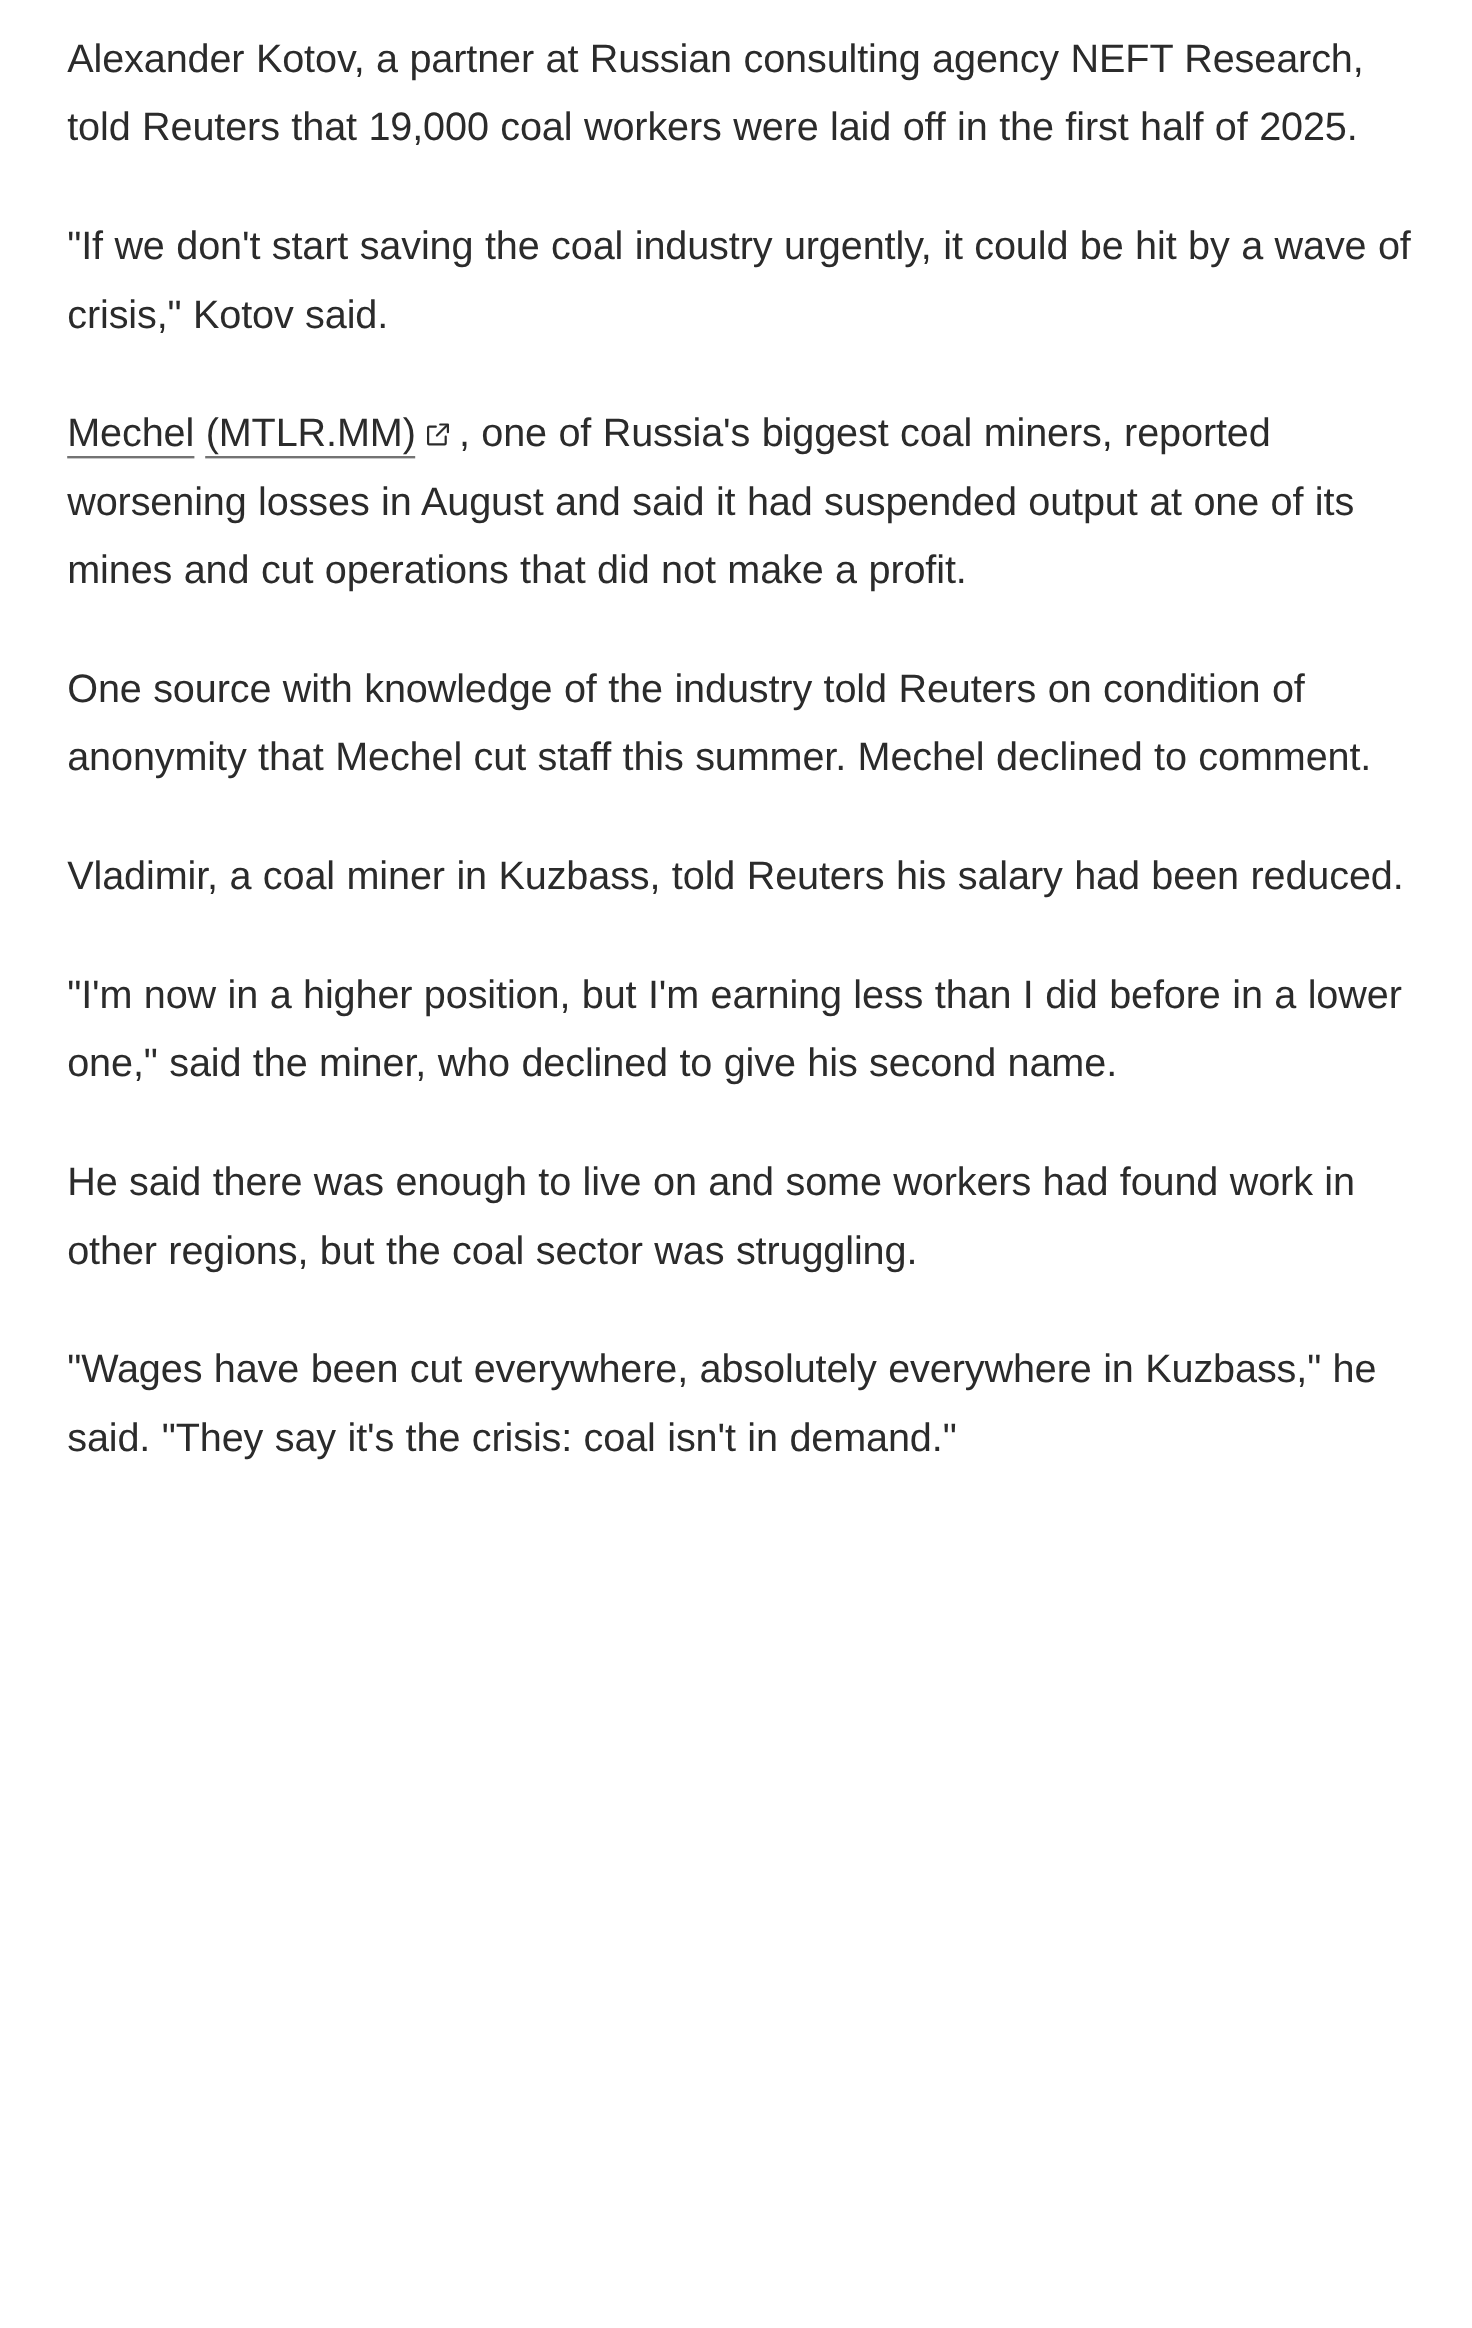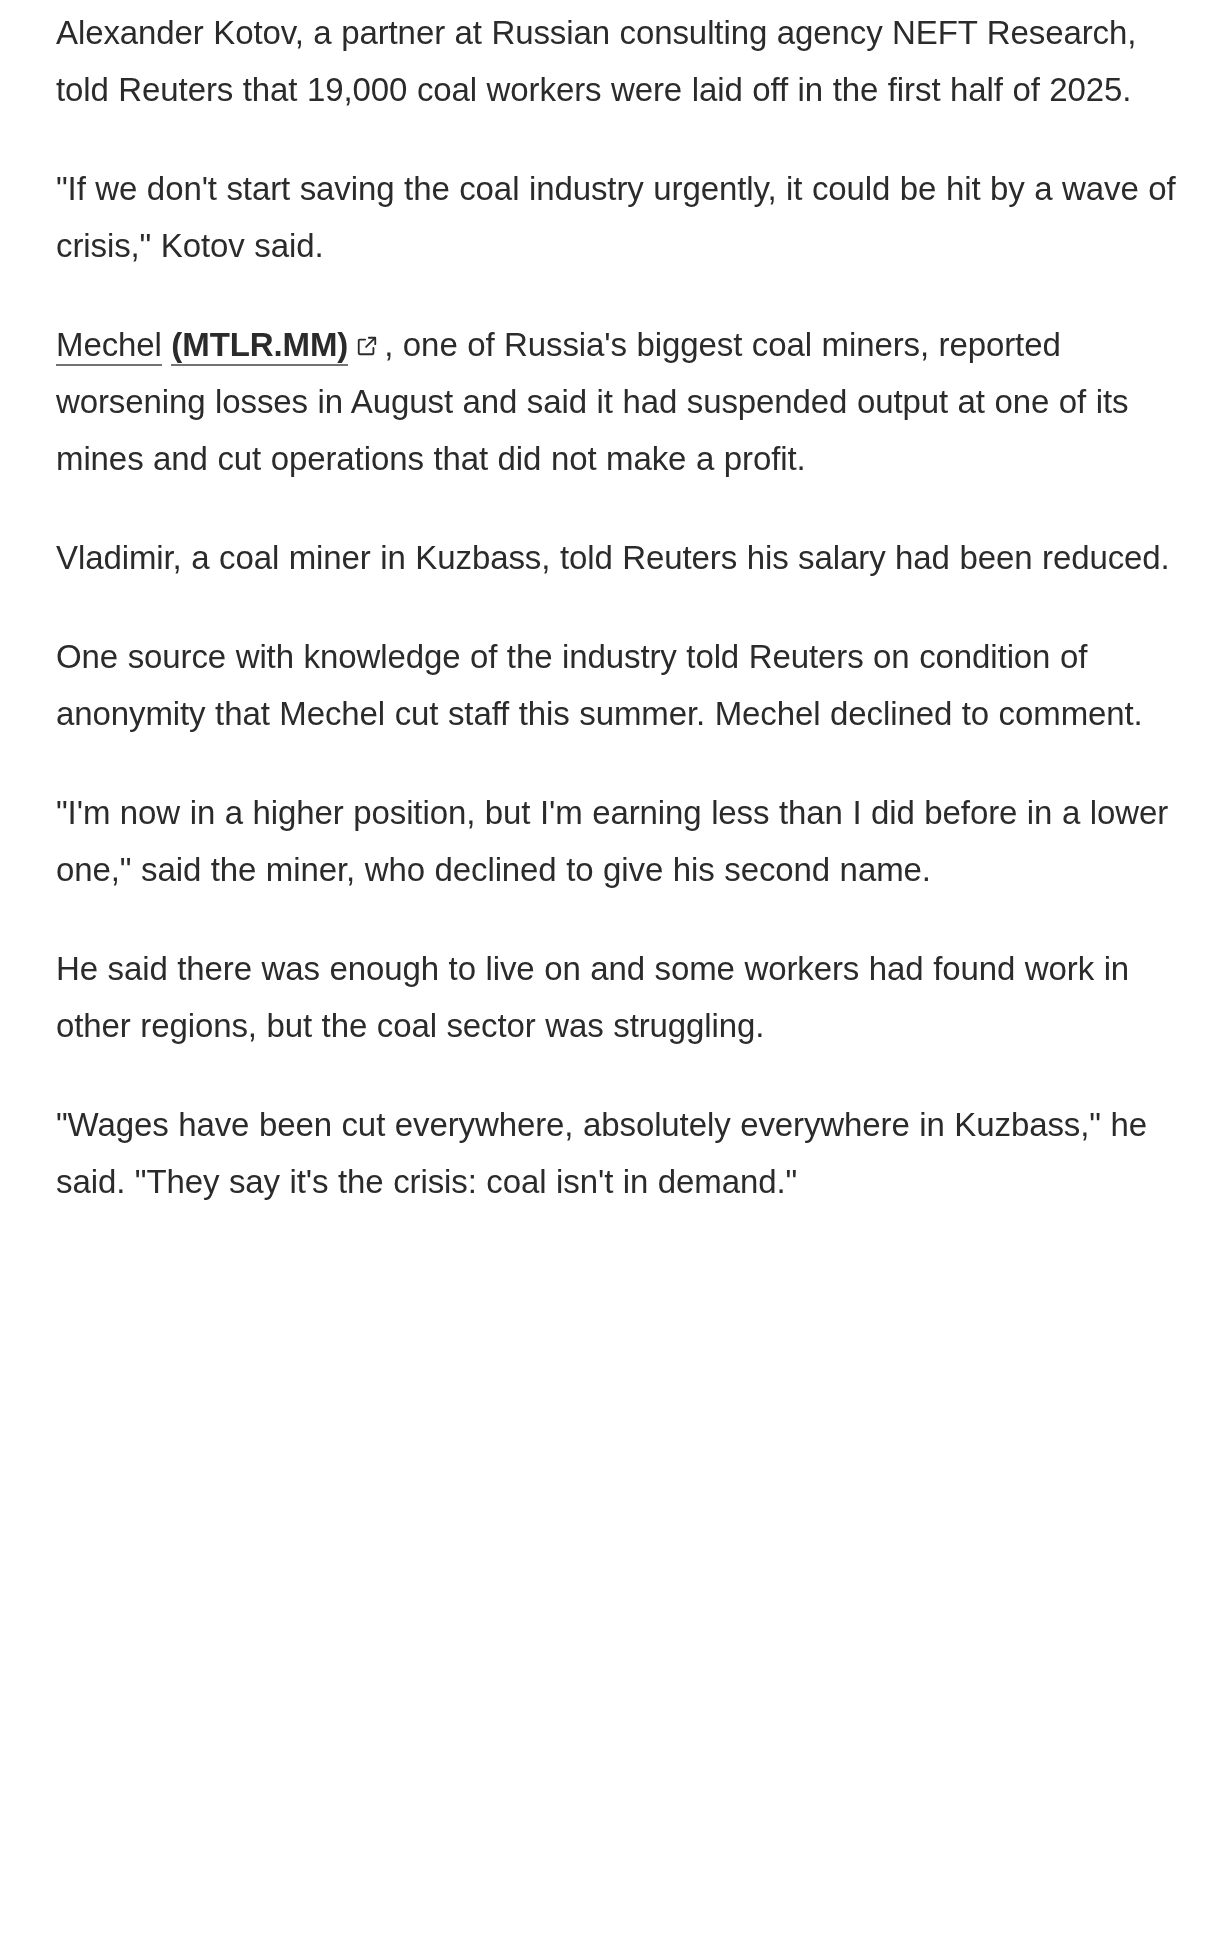--- a/index.html
+++ b/index.html
@@ -8,21 +8,21 @@
     background: #ffffff;
   }
   body {
     width: 1227px;
     min-height: 1940px;
     font-family: "Liberation Sans", sans-serif;
     color: #2b2b2b;
     -webkit-font-smoothing: antialiased;
   }
   .article {
-    padding: 4px 42px 0 56px;
+    padding: 20px 42px 0 56px;
     box-sizing: border-box;
     width: 1227px;
   }
   .para {
     font-size: 33px;
     line-height: 57px;
     letter-spacing: -0.1px;
     margin: 0 0 42px 0;
     color: #2b2b2b;
     font-weight: 400;
@@ -33,21 +33,20 @@
   }
   .ticker-link {
     color: #2b2b2b;
     text-decoration: none;
     border-bottom: 2px solid #737373;
     padding-bottom: 1px;
     cursor: pointer;
   }
   .ticker-link.second {
     margin-left: 0;
-    font-weight: bold;
   }
   .ext-icon {
     display: inline-block;
     width: 22px;
     height: 22px;
     position: relative;
     vertical-align: -1px;
     margin: 0 6px 0 8px;
   }
   .ext-icon svg {
@@ -64,23 +63,23 @@
   <p class="para">Alexander Kotov, a partner at Russian consulting agency NEFT Research, told Reuters that 19,000 coal workers were laid off in the first half of 2025.</p>
 
   <p class="para">"If we don't start saving the coal industry urgently, it could be hit by a wave of crisis," Kotov said.</p>
 
   <p class="para"><a class="ticker-link" href="#">Mechel</a> <a class="ticker-link second" href="#">(MTLR.MM)</a><span class="ext-icon"><svg viewBox="0 0 24 24" fill="none" stroke="#2b2b2b" stroke-width="2" stroke-linecap="round" stroke-linejoin="round">
           <path d="M14 3h7v7"></path>
           <path d="M20.5 3.5 11 13"></path>
           <path d="M19 14v6a1 1 0 0 1-1 1H4a1 1 0 0 1-1-1V6a1 1 0 0 1 1-1h6"></path>
         </svg></span><span>, one of Russia's biggest coal miners, reported worsening losses in August and said it had suspended output at one of its mines and cut operations that did not make a profit.</span></p>
 
+  <p class="para">One source with knowledge of the industry told Reuters on condition of anonymity that Mechel cut staff this summer. Mechel declined to comment.</p>
+
   <p class="para">Vladimir, a coal miner in Kuzbass, told Reuters his salary had been reduced.</p>
-
-  <p class="para">One source with knowledge of the industry told Reuters on condition of anonymity that Mechel cut staff this summer. Mechel declined to comment.</p>
 
   <p class="para">"I'm now in a higher position, but I'm earning less than I did before in a lower one," said the miner, who declined to give his second name.</p>
 
   <p class="para">He said there was enough to live on and some workers had found work in other regions, but the coal sector was struggling.</p>
 
   <p class="para">"Wages have been cut everywhere, absolutely everywhere in Kuzbass," he said. "They say it's the crisis: coal isn't in demand."</p>
 
 </div>
 
 </body></html>

